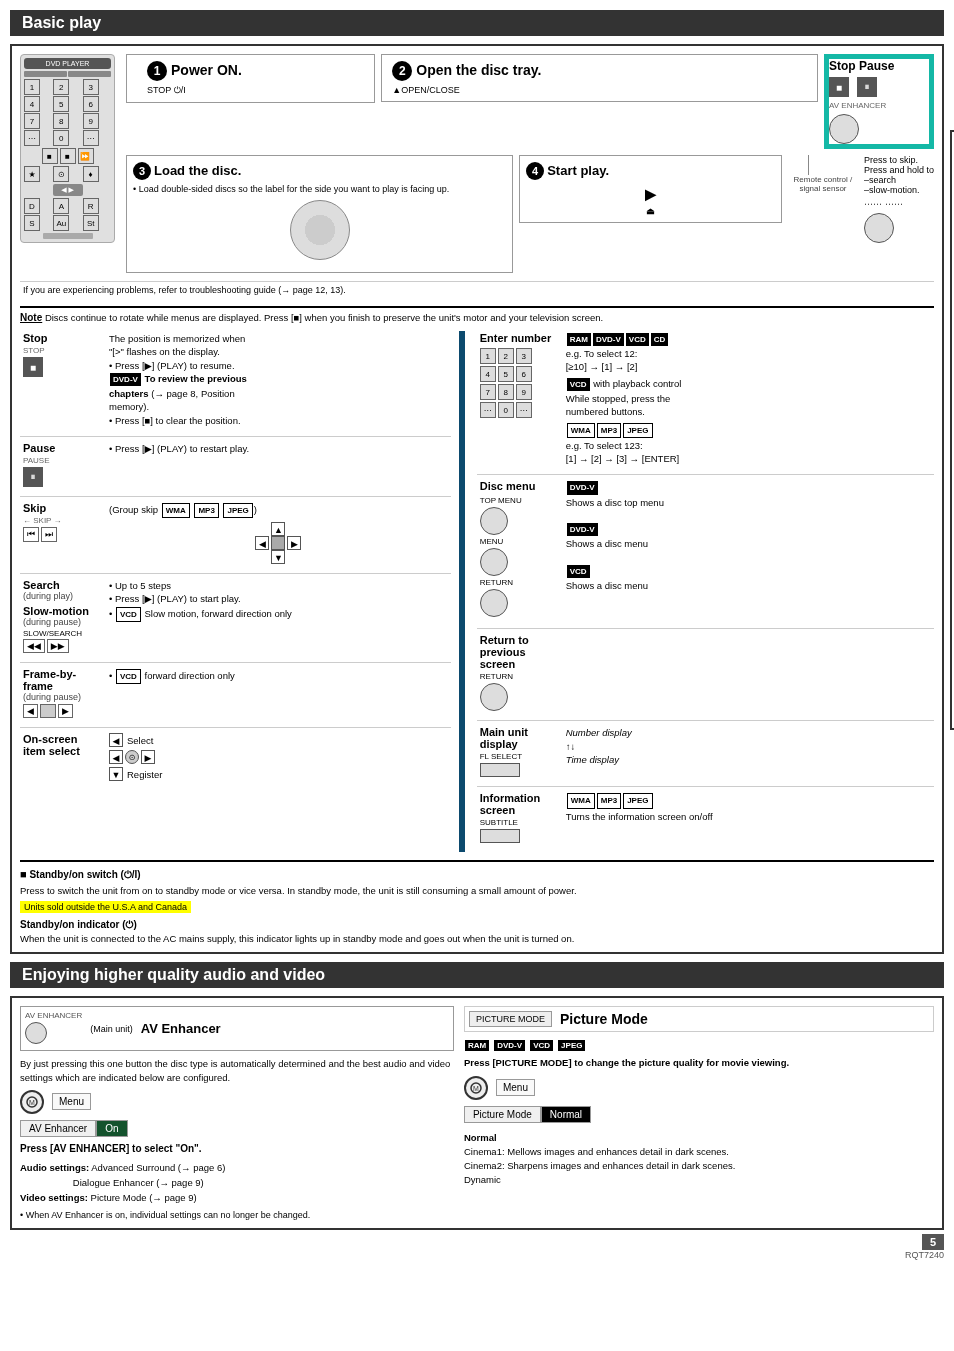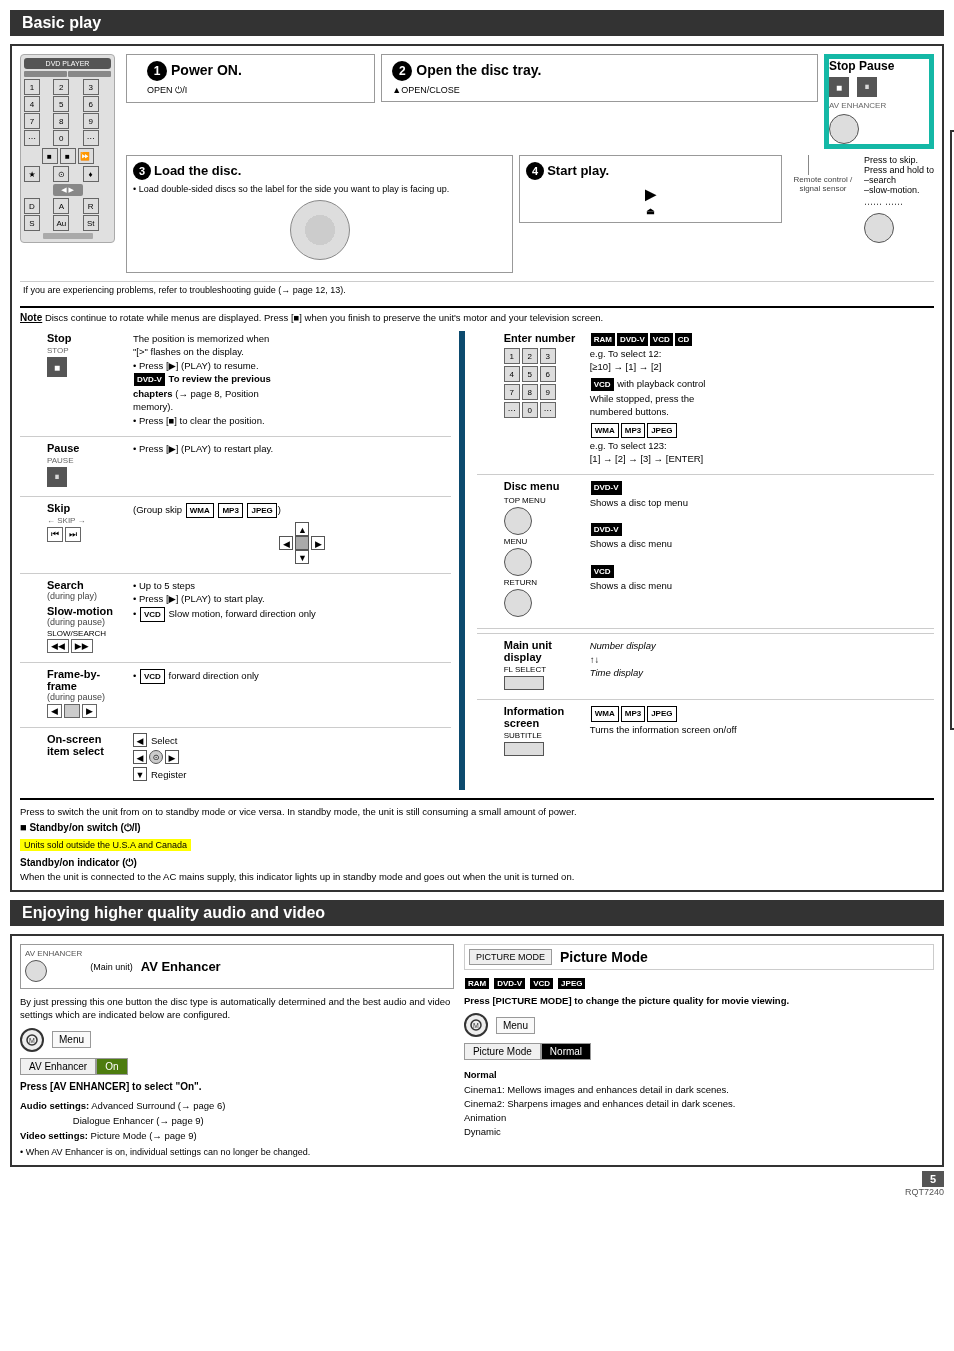--- a/index.html
+++ b/index.html
@@ -125,21 +125,21 @@
       padding: 3px;
       border-top: 1px solid #ccc;
     }
     .op-section {
       margin-bottom: 8px;
     }
     .op-sub {
       font-size: 9px;
       color: #444;
     }
-    table.inner { border-collapse: collapse; margin-left: 24px; }
+    table.inner { border-collapse: collapse; }
     table.inner td { padding: 1px 3px; vertical-align: top; font-size: 10px; }
     .keypad-grid {
       display: grid;
       grid-template-columns: repeat(3, 16px);
       gap: 2px;
     }
     .key-btn {
       width: 16px;
       height: 16px;
       border: 1px solid #666;
@@ -226,21 +226,21 @@
               <div style="width:50px;height:6px;background:#aaa;border-radius:1px;"></div>
             </div>
           </div>
         </div>
 
         <div style="flex:1; display:flex; flex-direction:column; gap:6px;">
           <div style="display:flex; gap:6px; align-items:flex-start;">
 
             <div style="border:1px solid #999; padding:6px 20px; flex:1; font-size:14px; font-weight:bold;">
               <span style="display:inline-block;width:20px;height:20px;background:#000;color:#fff;border-radius:50%;text-align:center;line-height:20px;font-size:12px;margin-right:4px;">1</span><span>Power ON.</span>
-              <div style="margin-top:4px; font-size:9px; font-weight:normal;">OPEN ⏻/I</div>
+              <div style="margin-top:4px; font-size:9px; font-weight:normal;">STOP ⏻/I</div>
             </div>
 
             <div style="border:1px solid #999; padding:6px 10px; flex:2; font-size:14px; font-weight:bold;">
               <span style="display:inline-block;width:20px;height:20px;background:#000;color:#fff;border-radius:50%;text-align:center;line-height:20px;font-size:12px;margin-right:4px;">2</span><span>Open the disc tray.</span>
               <div style="margin-top:4px; font-size:9px; font-weight:normal;">▲OPEN/CLOSE</div>
             </div>
 
             <div style="border:5px solid #14b8a6; min-width:110px; font-size:11px;">
               <div style="font-weight:bold; font-size:12px; margin-bottom:4px;">Stop  Pause</div>
               <div style="display:flex; align-items:center; gap:8px; margin-bottom:4px;">
@@ -513,20 +513,34 @@
                     <div><span class="badge">VCD</span></div>
                     <div>Shows a disc menu</div>
                   </div>
                 </td>
               </tr>
             </tbody>
               </table>
           </div>
           <div class="section-divider"></div>
 
+          <div class="op-section">
+            <table class="inner" style="width:100%;">
+              <tbody>
+                  <tr>
+                <td style="width:85px;vertical-align:top;">
+                  <div class="op-name">Return to<br>previous<br>screen</div>
+                  <div style="font-size:8px;margin-top:2px;">RETURN</div>
+                  <div style="width:28px;height:28px;border-radius:50%;border:1px solid #555;background:#ddd;margin-top:2px;"></div>
+                </td>
+                <td style="vertical-align:top;"></td>
+              </tr>
+            </tbody>
+              </table>
+          </div>
           <div class="section-divider"></div>
 
           <div class="op-section">
             <table class="inner" style="width:100%;">
               <tbody>
                   <tr>
                 <td style="width:85px;vertical-align:top;">
                   <div class="op-name">Main unit<br>display</div>
                   <div style="font-size:8px;margin-top:2px;">FL SELECT</div>
                   <div style="width:40px;height:14px;border:1px solid #555;background:#ddd;margin-top:2px;"></div>
@@ -553,24 +567,24 @@
                   <div><span class="badge-outline">WMA</span><span class="badge-outline">MP3</span><span class="badge-outline">JPEG</span><br>Turns the information screen on/off</div>
                 </td>
               </tr>
             </tbody>
               </table>
           </div>
         </div>
       </div>
 
       <div style="border-top:2px solid #000;margin-top:8px;padding-top:6px;">
-        <div style="font-size:9.5px;margin-bottom:4px;">Press to switch the unit from on to standby mode or vice versa. In standby mode, the unit is still consuming a small amount of power.</div>
         <div style="font-size:10px;margin-bottom:4px;">
           <span style="font-size:11px;">■</span> <strong>Standby/on switch (⏻/I)</strong>
         </div>
+        <div style="font-size:9.5px;margin-bottom:4px;">Press to switch the unit from on to standby mode or vice versa. In standby mode, the unit is still consuming a small amount of power.</div>
         <div style="background:#ffff00;display:inline-block;padding:1px 4px;font-size:9px;margin-bottom:6px;">Units sold outside the U.S.A and Canada</div>
         <div style="font-size:10px;margin-bottom:2px;">
           <strong>Standby/on indicator (⏻)</strong>
         </div>
         <div style="font-size:9.5px;">When the unit is connected to the AC mains supply, this indicator lights up in standby mode and goes out when the unit is turned on.</div>
       </div>
     </div>
   </div>
 
   <div style="margin-top:8px;border-radius:8px;">
@@ -600,21 +614,21 @@
                   <text x="6" y="9" text-anchor="middle" font-size="7" fill="#333">M</text>
                 </svg>
             </div>
             <div class="menu-display">
               <span>Menu</span>
             </div>
           </div>
 
           <div style="display:flex;gap:0;margin-bottom:6px;">
             <div style="border:1px solid #999;padding:2px 8px;font-size:10px;background:#f0f0f0;">AV Enhancer</div>
-            <div style="border:1px solid #999;padding:2px 8px;font-size:10px;background:#4d7c0f;color:#fff;">On</div>
+            <div style="border:1px solid #999;padding:2px 8px;font-size:10px;background:#14532d;color:#fff;">On</div>
           </div>
 
           <div style="font-size:10px;font-weight:bold;margin-bottom:6px;">Press [AV ENHANCER] to select "On".</div>
 
           <div style="font-size:9.5px;line-height:1.6;">
             <div><strong>Audio settings:</strong> Advanced Surround (→ page 6)<br>&nbsp;&nbsp;&nbsp;&nbsp;&nbsp;&nbsp;&nbsp;&nbsp;&nbsp;&nbsp;&nbsp;&nbsp;&nbsp;&nbsp;&nbsp;&nbsp;&nbsp;&nbsp;&nbsp;&nbsp;Dialogue Enhancer (→ page 9)</div>
             <div><strong>Video settings:</strong> Picture Mode (→ page 9)</div>
           </div>
           <div style="font-size:9px;margin-top:4px;">• When AV Enhancer is on, individual settings can no longer be changed.</div>
         </div>
@@ -651,21 +665,20 @@
 
           <div style="display:flex;gap:0;margin-bottom:8px;">
             <div style="border:1px solid #999;padding:2px 8px;font-size:10px;background:#f0f0f0;">Picture Mode</div>
             <div style="border:1px solid #999;padding:2px 8px;font-size:10px;background:#000;color:#fff;">Normal</div>
           </div>
 
           <div style="font-size:9.5px;line-height:1.5;">
             <div style="font-weight:bold;">Normal</div>
             <div>Cinema1: Mellows images and enhances detail in dark scenes.</div>
             <div>Cinema2: Sharpens images and enhances detail in dark scenes.</div>
-            <div>Animation</div>
             <div>Dynamic</div>
           </div>
         </div>
       </div>
     </div>
   </div>
 
   <div style="position:absolute;right:-36px;top:120px;width:30px;writing-mode:vertical-rl;transform:rotate(180deg);font-size:10px;font-weight:bold;letter-spacing:0.3px;border:2px solid #333;padding:4px 3px;height:600px;display:flex;align-items:center;justify-content:center;text-align:center;">
     
   </div>

